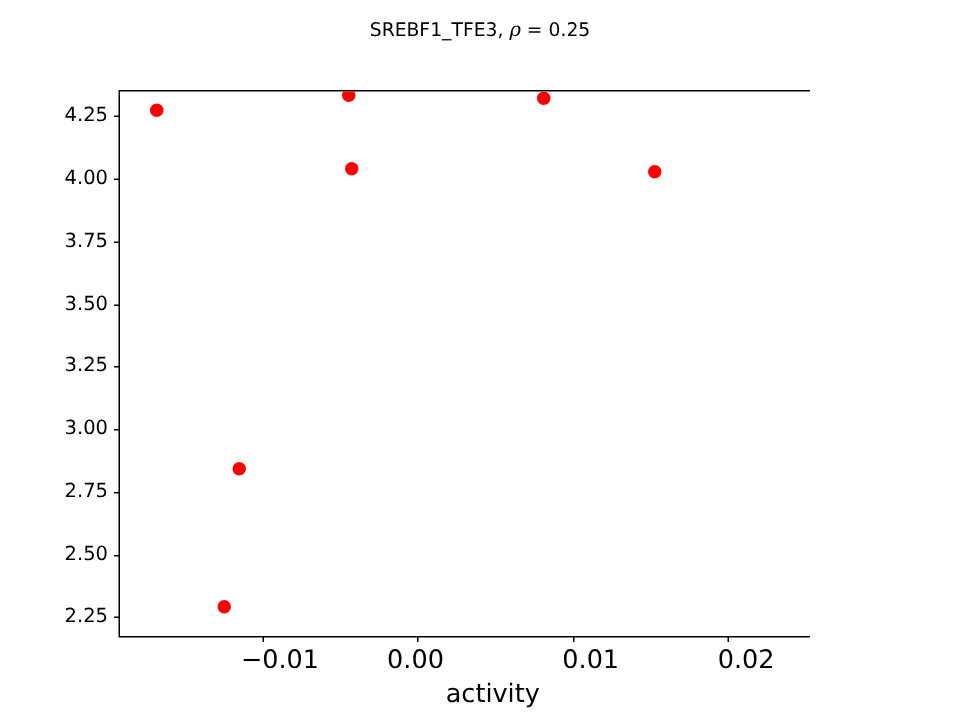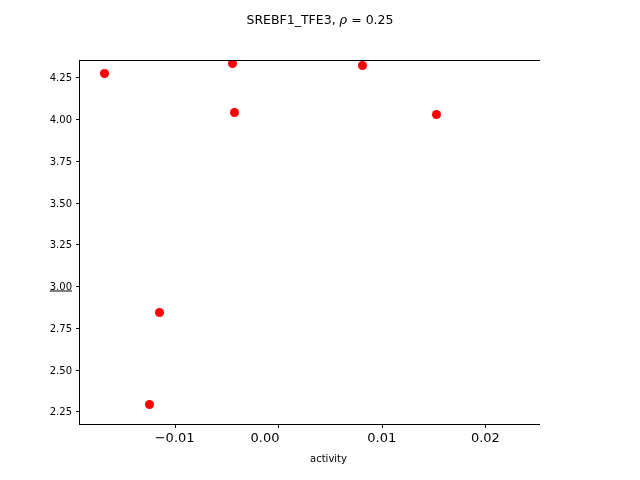--- a/index.html
+++ b/index.html
@@ -66,47 +66,48 @@
     width: 3.6px;
     height: 0;
     border-top: 1.1px solid #000000;
   }
   .ytick-label {
     position: absolute;
     right: 100%;
     margin-right: 8px;
     transform: translateY(-50%);
     white-space: nowrap;
-    font-size: 10px;
+    font-size: 13px;
     color: #000000;
   }
   .xtick {
     position: absolute;
     top: 100%;
     width: 0;
     height: 3.6px;
     border-left: 1.1px solid #000000;
   }
   .xtick-label {
     position: absolute;
     top: 100%;
     margin-top: 6px;
     transform: translateX(-50%);
     white-space: nowrap;
-    font-size: 13px;
+    font-size: 17px;
     color: #000000;
+    margin-left: 12px;
   }
   
   #xlabel {
     position: absolute;
     left: 79px;
     width: 499px;
     top: 453px;
     text-align: center;
-    font-size: 10px;
+    font-size: 17px;
     color: #000000;
   }
 </style>
 </head>
 <body>
 
 <div id="figure">
 
   <div id="title-block">
     <div id="title-line1"><span>SREBF1_TFE3, </span><span class="rho">ρ</span><span> = 0.25</span></div>
@@ -123,21 +124,21 @@
         <div class="marker" style="left: 356.696px; top: 53.0666px; background: rgb(255, 0, 0); width: 9px; height: 9px; margin-left: -4.5px; margin-top: -4.5px;"></div>
         <div class="marker" style="left: 471.665px; top: 128.208px; background: rgb(255, 0, 0); width: 9px; height: 9px; margin-left: -4.5px; margin-top: -4.5px;"></div>
       </div>
   <div class="ytick" style="top: 350.293px;"></div>
       <div class="ytick-label" style="top: 350.293px;">2.25</div>
       <div class="ytick" style="top: 308.547px;"></div>
       <div class="ytick-label" style="top: 308.547px; margin-left: 24px;">2.50</div>
       <div class="ytick" style="top: 266.802px;"></div>
       <div class="ytick-label" style="top: 266.802px;">2.75</div>
       <div class="ytick" style="top: 225.057px;"></div>
-      <div class="ytick-label" style="top: 225.057px; text-decoration: underline;">3.00</div>
+      <div class="ytick-label" style="top: 225.057px;">3.00</div>
       <div class="ytick" style="top: 183.312px;"></div>
       <div class="ytick-label" style="top: 183.312px;">3.25</div>
       <div class="ytick" style="top: 141.566px;"></div>
       <div class="ytick-label" style="top: 141.566px;">3.50</div>
       <div class="ytick" style="top: 99.8212px;"></div>
       <div class="ytick-label" style="top: 99.8212px;">3.75</div>
       <div class="ytick" style="top: 58.076px;"></div>
       <div class="ytick-label" style="top: 58.076px;">4.00</div>
       <div class="ytick" style="top: 16.3307px;"></div>
       <div class="ytick-label" style="top: 16.3307px;">4.25</div>

